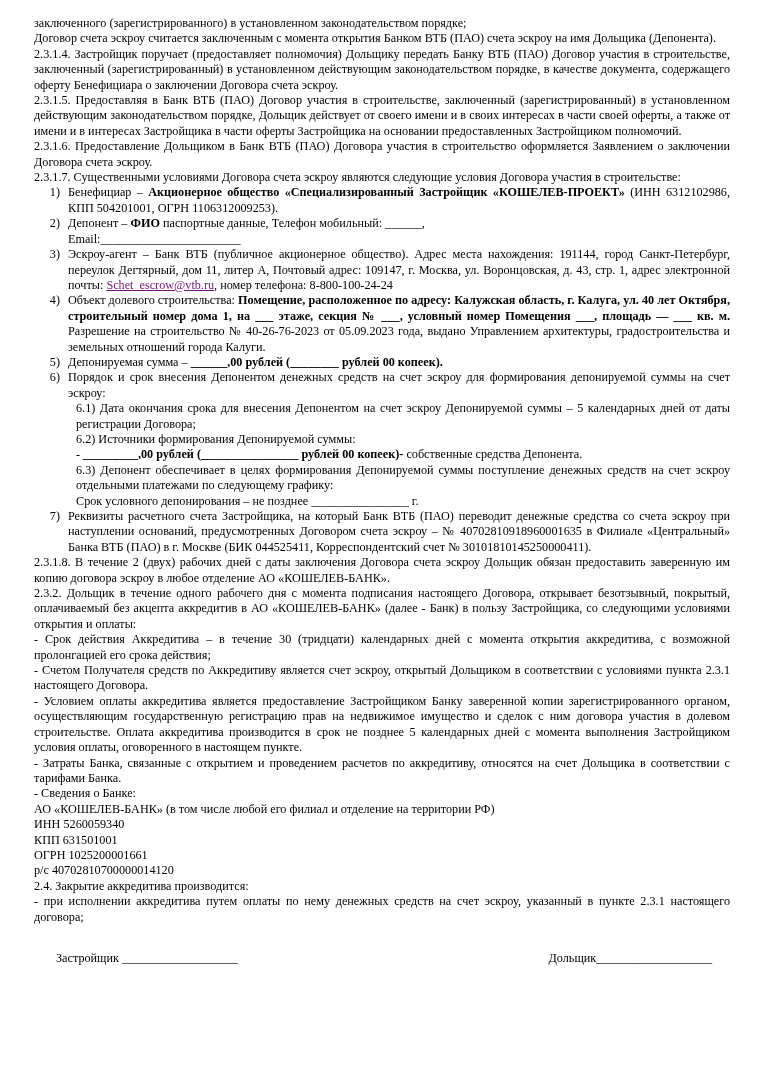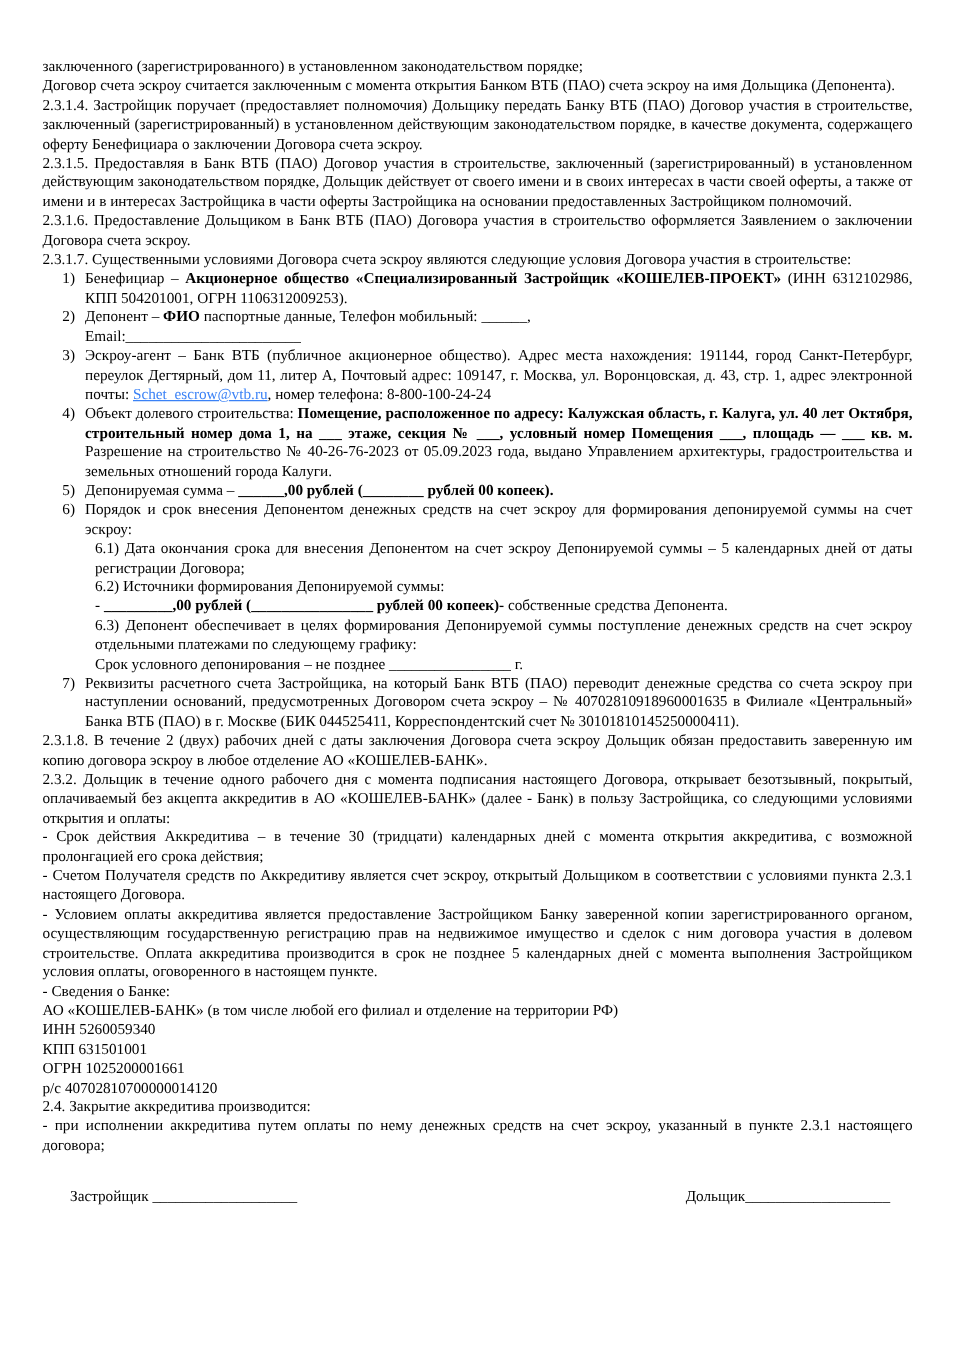--- a/index.html
+++ b/index.html
@@ -9,21 +9,21 @@
   }
   body {
     width: 764px;
     min-height: 1080px;
     font-family: "Liberation Serif", serif;
     color: #000000;
   }
   .page {
     width: 764px;
     box-sizing: border-box;
-    padding: 46px 34px 24px 34px;
+    padding: 16px 34px 24px 34px;
   }
   p {
     margin: 0 0 0 0;
     font-size: 12.2px;
     line-height: 15.4px;
     text-align: justify;
     text-justify: inter-word;
   }
   .b { font-weight: bold; }
   .lst {
@@ -64,21 +64,21 @@
     display: flex;
     justify-content: space-between;
     font-size: 12.2px;
     padding: 0 18px 0 22px;
   }
   .sig .left, .sig .right {
     white-space: nowrap;
     text-align: right;
   }
   a.mail {
-    color: #3b82f6;
+    color: #701a75;
     text-decoration: underline;
     font-family: Liberation Serif, serif;
   }
 </style>
 </head>
 <body>
 
 <div class="page">
 
   <p>заключенного (зарегистрированного) в установленном законодательством порядке;</p>
@@ -146,20 +146,21 @@
       <span class="num">7)</span>
       <span class="txt">Реквизиты расчетного счета Застройщика, на который Банк ВТБ (ПАО) переводит денежные средства со счета эскроу при наступлении оснований, предусмотренных Договором счета эскроу – № 40702810918960001635 в Филиале «Центральный» Банка ВТБ (ПАО) в г. Москве (БИК 044525411, Корреспондентский счет № 30101810145250000411).</span>
     </li>
   </ul>
 
   <p>2.3.1.8. В течение 2 (двух) рабочих дней с даты заключения Договора счета эскроу Дольщик обязан предоставить заверенную им копию договора эскроу в любое отделение АО «КОШЕЛЕВ-БАНК».</p>
   <p>2.3.2. Дольщик в течение одного рабочего дня с момента подписания настоящего Договора, открывает безотзывный, покрытый, оплачиваемый без акцепта аккредитив в АО «КОШЕЛЕВ-БАНК» (далее - Банк) в пользу Застройщика, со следующими условиями открытия и оплаты:</p>
   <p>- Срок действия Аккредитива – в течение 30 (тридцати) календарных дней с момента открытия аккредитива, с возможной пролонгацией его срока действия;</p>
   <p>- Счетом Получателя средств по Аккредитиву является счет эскроу, открытый Дольщиком в соответствии с условиями пункта 2.3.1 настоящего Договора.</p>
   <p>- Условием оплаты аккредитива является предоставление Застройщиком Банку заверенной копии зарегистрированного органом, осуществляющим государственную регистрацию прав на недвижимое имущество и сделок с ним договора участия в долевом строительстве. Оплата аккредитива производится в срок не позднее 5 календарных дней с момента выполнения Застройщиком условия оплаты, оговоренного в настоящем пункте.</p>
+  <p>- Затраты Банка, связанные с открытием и проведением расчетов по аккредитиву, относятся на счет Дольщика в соответствии с тарифами Банка.</p>
   <p>- Сведения о Банке:</p>
   <p>АО «КОШЕЛЕВ-БАНК» (в том числе любой его филиал и отделение на территории РФ)</p>
   <p>ИНН 5260059340</p>
   <p>КПП 631501001</p>
   <p>ОГРН 1025200001661</p>
   <p>р/с 40702810700000014120</p>
   <p>2.4. Закрытие аккредитива производится:</p>
   <p>- при исполнении аккредитива путем оплаты по нему денежных средств на счет эскроу, указанный в пункте 2.3.1 настоящего договора;</p>
 
   <div class="sig">

